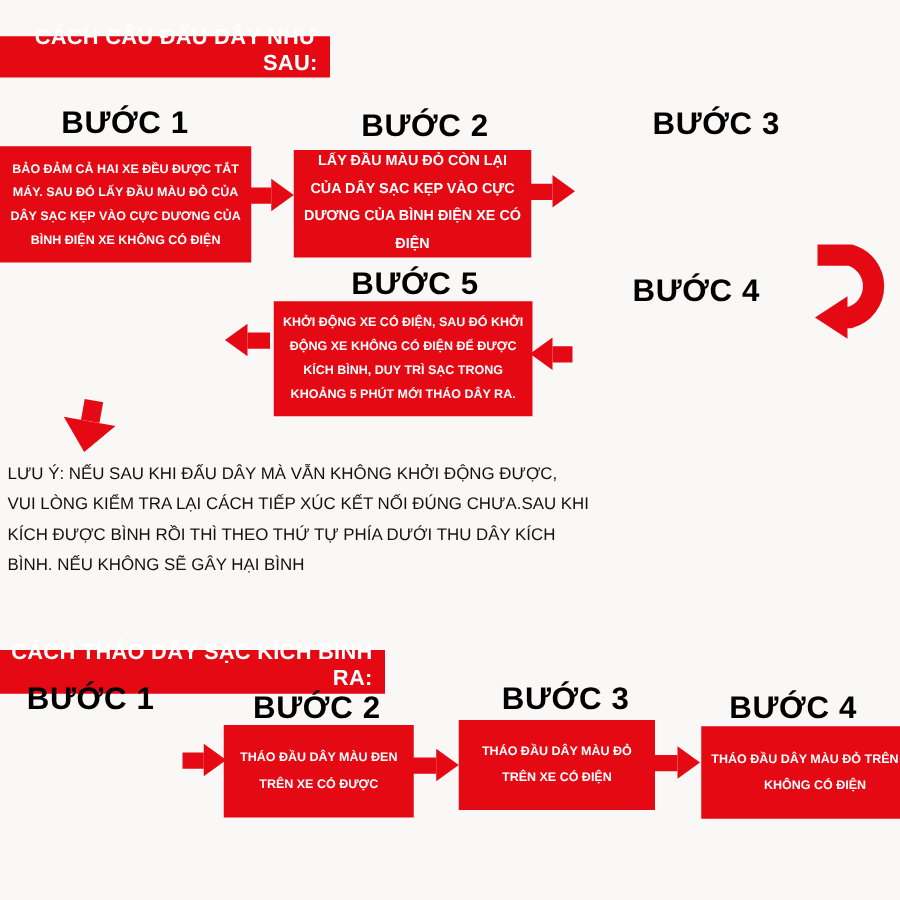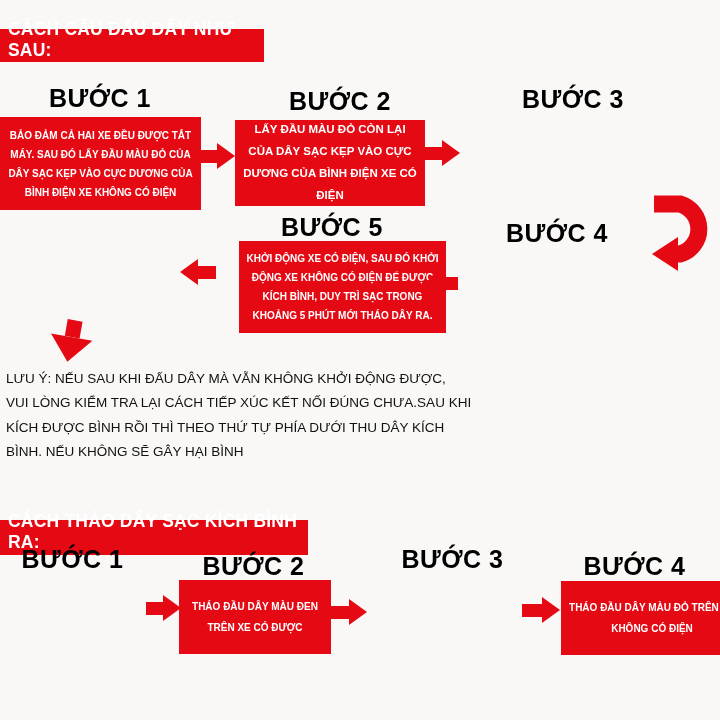--- a/index.html
+++ b/index.html
@@ -10,21 +10,21 @@
   *{margin:0;padding:0;box-sizing:border-box;}
   html,body{background:#fff;}
   body{font-family:"Liberation Sans","DejaVu Sans",sans-serif;}
   .canvas{
     position:relative;width:720px;height:720px;background:var(--bg);
     overflow:hidden;
   }
   .banner{
     position:absolute;left:0;background:var(--red);color:#fff;
     font-weight:bold;font-size:17.5px;letter-spacing:.2px;
-    display:flex;align-items:center;padding:0 10px 12px 8px;
+    display:flex;align-items:center;padding:0 10px 12px 8px;text-align:right;
   }
   .banner1{top:29px;height:33px;width:264px;}
   .banner2{top:520px;height:35px;width:308px;}
   .step-label{
     position:absolute;color:#000;font-weight:bold;font-size:25px;
     text-align:center;letter-spacing:.5px;white-space:nowrap;
   }
   .redbox{
     position:absolute;background:var(--red);color:#fff;font-weight:bold;
     text-align:center;display:flex;align-items:center;justify-content:center;
@@ -73,21 +73,21 @@
 
 
   <svg class="curve" style="left:652px;top:193px;" width="68" height="78" viewBox="0 0 68 78">
     <path d="M2 11 H28 A26 26 0 0 1 28 61 H22" fill="none" stroke="#e50914" stroke-width="17"></path>
     <polygon points="26,44 26,78 0,61" fill="#e50914"></polygon>
   </svg>
 
   <div class="step-label" style="left:257px;top:213px;width:150px;">BƯỚC 5</div>
   <div class="step-label" style="left:482px;top:219px;width:150px;">BƯỚC 4</div>
 
-  <div class="redbox" style="left:219px;top:241px;width:207px;height:92px;margin-left:20px;">KHỞI ĐỘNG XE CÓ ĐIỆN, SAU ĐÓ KHỞI ĐỘNG XE KHÔNG CÓ ĐIỆN ĐỂ ĐƯỢC KÍCH BÌNH, DUY TRÌ SẠC TRONG KHOẢNG 5 PHÚT MỚI THÁO DÂY RA.</div>
+  <div class="redbox" style="left:219px;top:241px;width:207px;height:92px;">KHỞI ĐỘNG XE CÓ ĐIỆN, SAU ĐÓ KHỞI ĐỘNG XE KHÔNG CÓ ĐIỆN ĐỂ ĐƯỢC KÍCH BÌNH, DUY TRÌ SẠC TRONG KHOẢNG 5 PHÚT MỚI THÁO DÂY RA.</div>
 
   <div class="harrow left" style="left:424px;top:270px;">
     <span class="head"></span>
     <span class="bar" style="width:16px;"></span>
   </div>
 
 
   <div class="harrow left" style="left:180px;top:259px;">
     <span class="head"></span>
     <span class="bar" style="width:18px;"></span>
@@ -115,20 +115,21 @@
     <span class="head"></span>
   </div>
 
   <div class="redbox" style="left:179px;top:580px;width:152px;height:74px;line-height:2.1;">THÁO ĐẦU DÂY MÀU ĐEN TRÊN XE CÓ ĐƯỢC</div>
 
   <div class="harrow right" style="left:330px;top:599px;">
     <span class="bar" style="width:19px;"></span>
     <span class="head"></span>
   </div>
 
+  <div class="redbox" style="left:367px;top:576px;width:157px;height:72px;line-height:2.1;">THÁO ĐẦU DÂY MÀU ĐỎ TRÊN XE CÓ ĐIỆN</div>
 
   <div class="harrow right" style="left:522px;top:597px;">
     <span class="bar" style="width:20px;"></span>
     <span class="head"></span>
   </div>
 
   <div class="redbox" style="left:561px;top:581px;width:182px;height:74px;line-height:2.1;">THÁO ĐẦU DÂY MÀU ĐỎ TRÊN XE KHÔNG CÓ ĐIỆN</div>
 
 </div>
 

